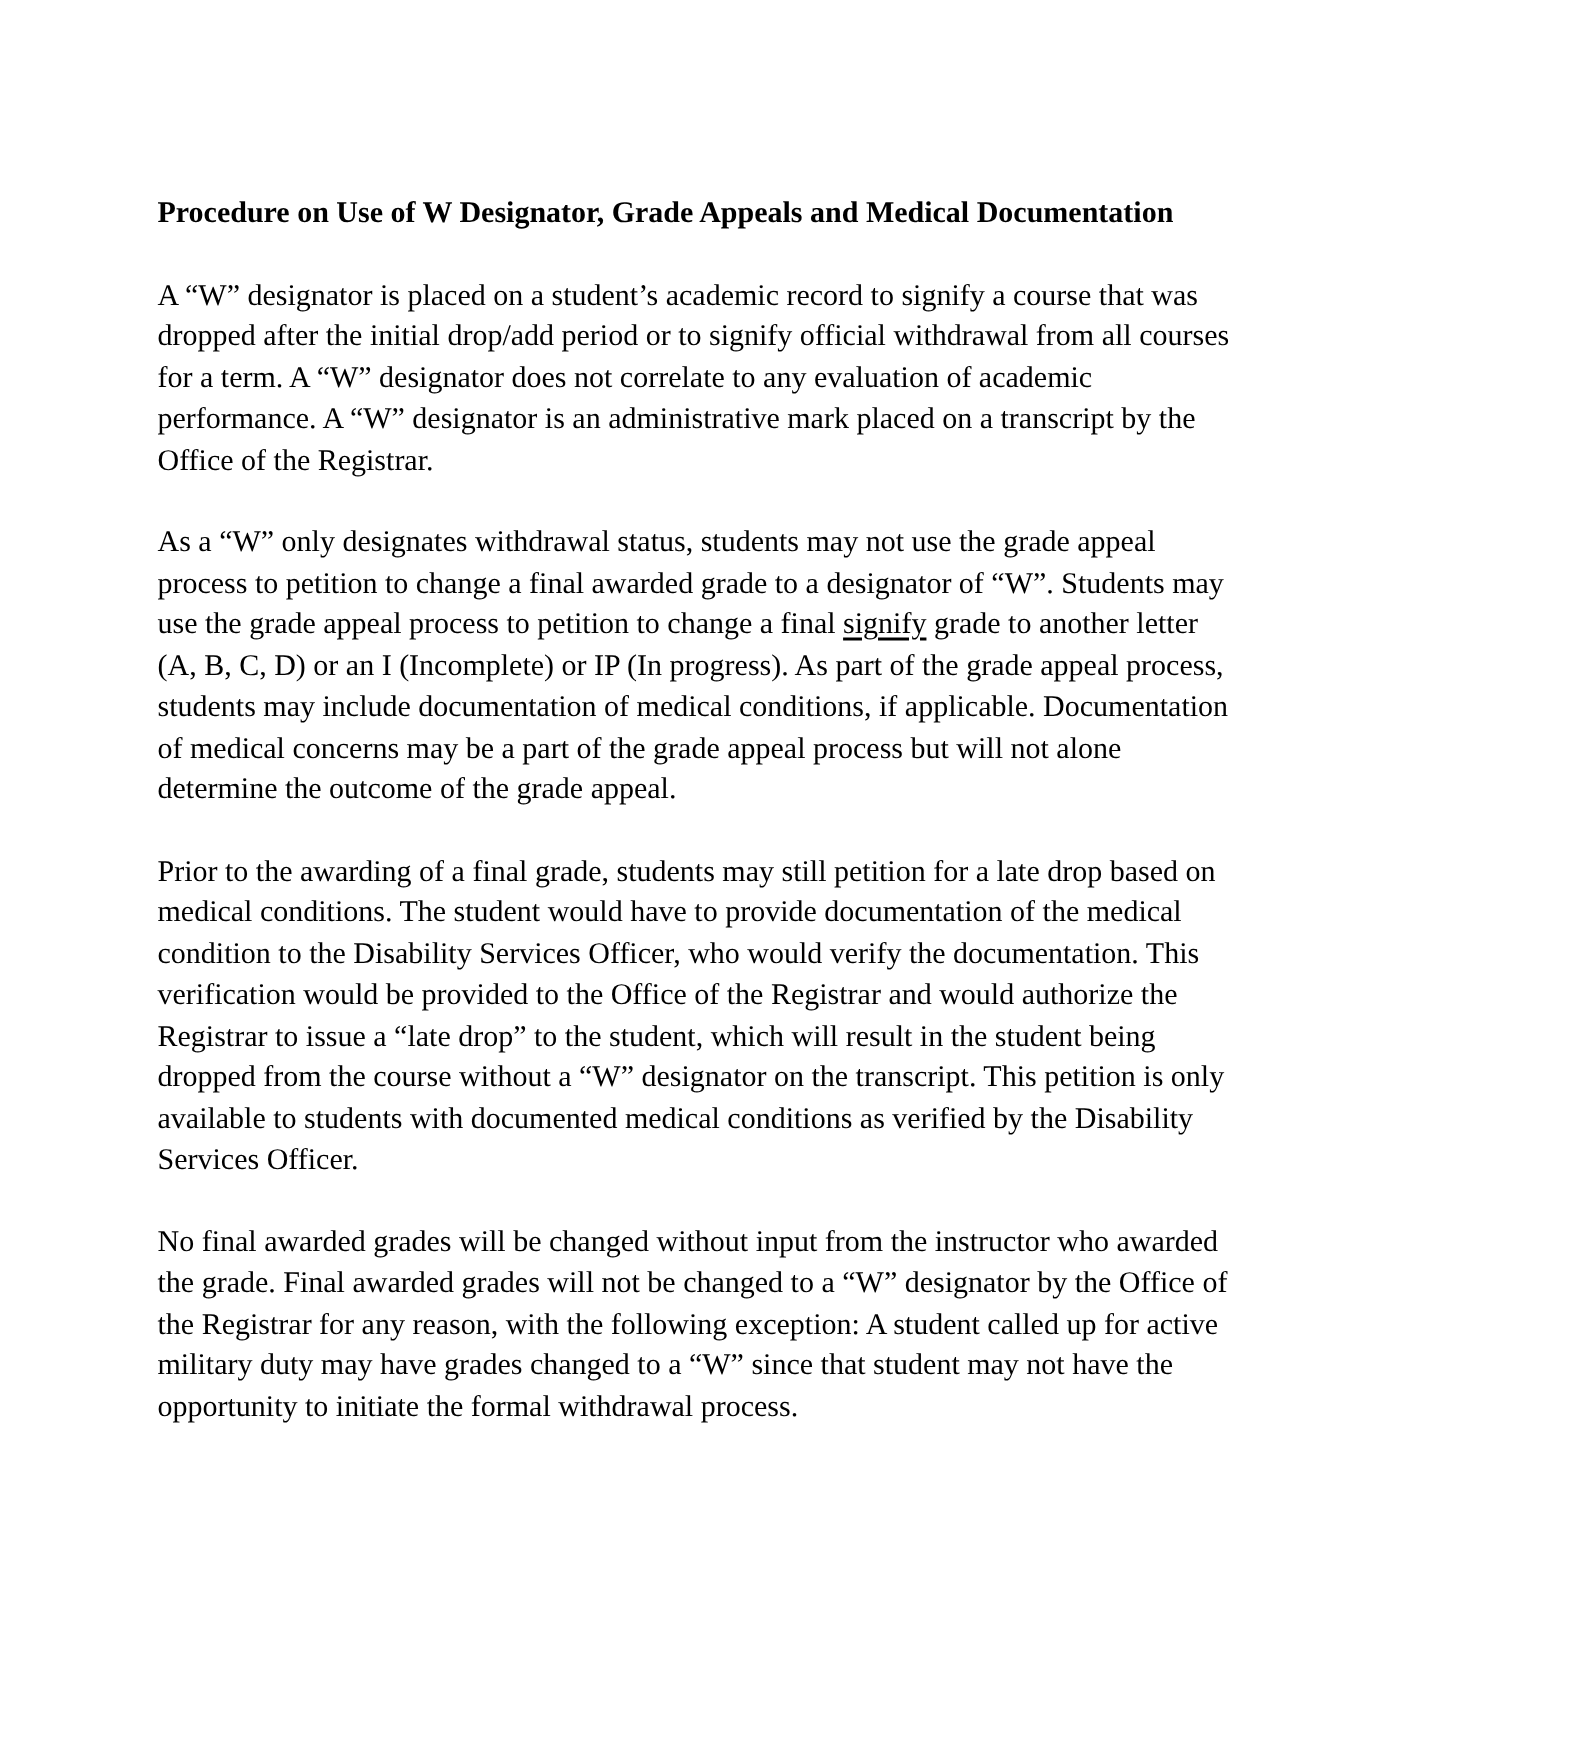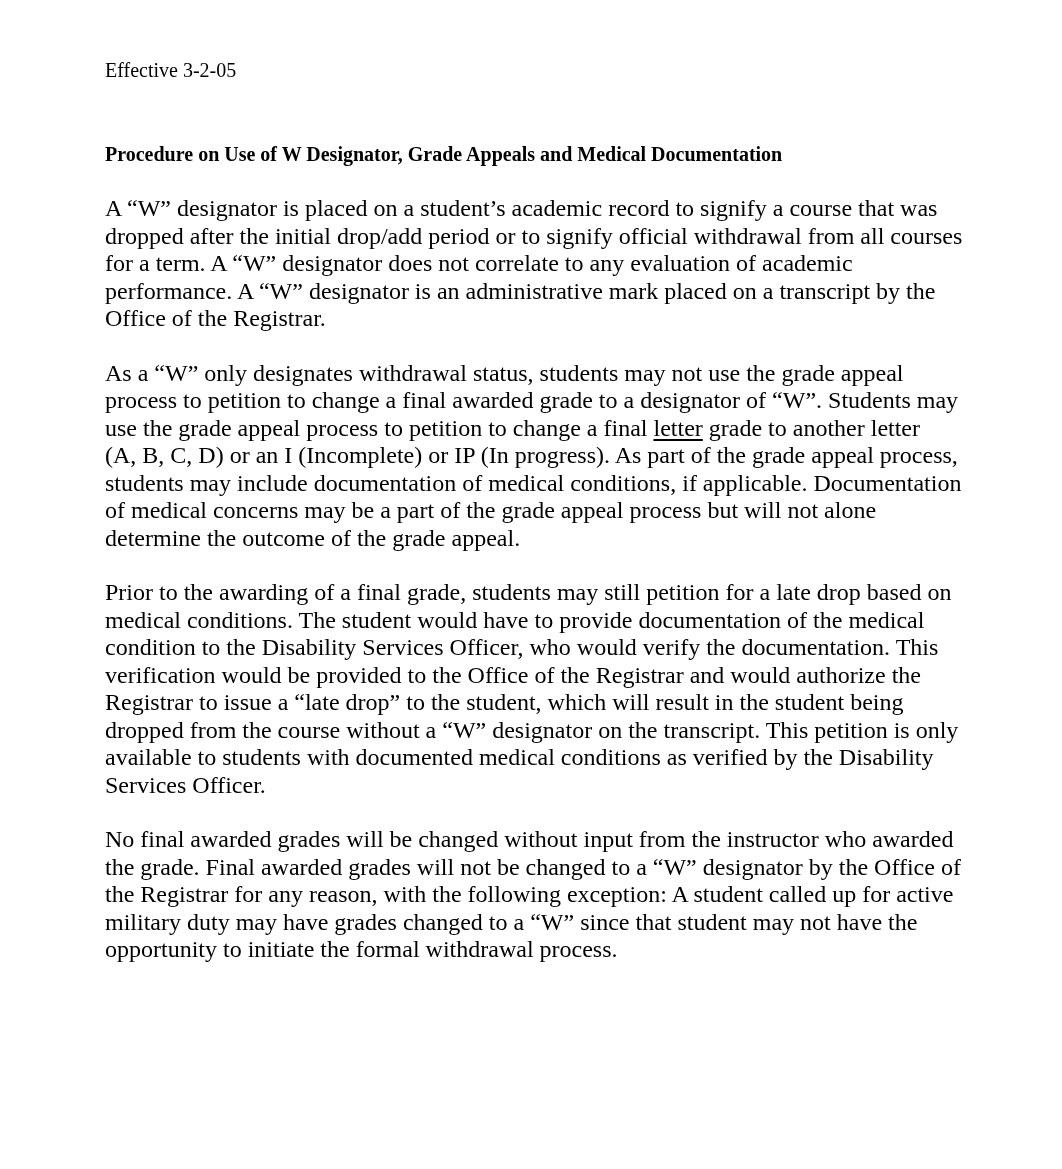--- a/index.html
+++ b/index.html
@@ -24,49 +24,48 @@
     }
     .effective-date {
       font-size: 20px;
       line-height: 27.5px;
       white-space: pre;
     }
     .doc-title {
       font-size: 20px;
       font-weight: bold;
       line-height: 27.5px;
-      margin: 56px 0 0 0;
+      margin: 72px 0 0 0;
       white-space: pre;
     }
     .para {
-      font-size: 24px;
+      font-size: 20px;
       line-height: 27.5px;
       margin: 27px 0 0 0;
       white-space: pre;
     }
     .u {
       text-decoration: underline;
       text-underline-offset: 3px;
     }
   </style>
 </head>
 <body>
 
 <div class="page">
   <div class="content">
-    <div class="effective-date">Effective 3-2-05</div>
     <h1 class="doc-title">Procedure on Use of W Designator, Grade Appeals and Medical Documentation</h1>
     <p class="para">A “W” designator is placed on a student’s academic record to signify a course that was
 dropped after the initial drop/add period or to signify official withdrawal from all courses
 for a term. A “W” designator does not correlate to any evaluation of academic
 performance. A “W” designator is an administrative mark placed on a transcript by the
 Office of the Registrar.</p>
     <p class="para"><span>As a “W” only designates withdrawal status, students may not use the grade appeal
 process to petition to change a final awarded grade to a designator of “W”. Students may
-use the grade appeal process to petition to change a final </span><span class="u">letter</span><span> grade to another letter
+use the grade appeal process to petition to change a final </span><span class="u">signify</span><span> grade to another letter
 (A, B, C, D) or an I (Incomplete) or IP (In progress). As part of the grade appeal process,
 students may include documentation of medical conditions, if applicable. Documentation
 of medical concerns may be a part of the grade appeal process but will not alone
 determine the outcome of the grade appeal.</span></p>
     <p class="para">Prior to the awarding of a final grade, students may still petition for a late drop based on
 medical conditions. The student would have to provide documentation of the medical
 condition to the Disability Services Officer, who would verify the documentation. This
 verification would be provided to the Office of the Registrar and would authorize the
 Registrar to issue a “late drop” to the student, which will result in the student being
 dropped from the course without a “W” designator on the transcript. This petition is only

